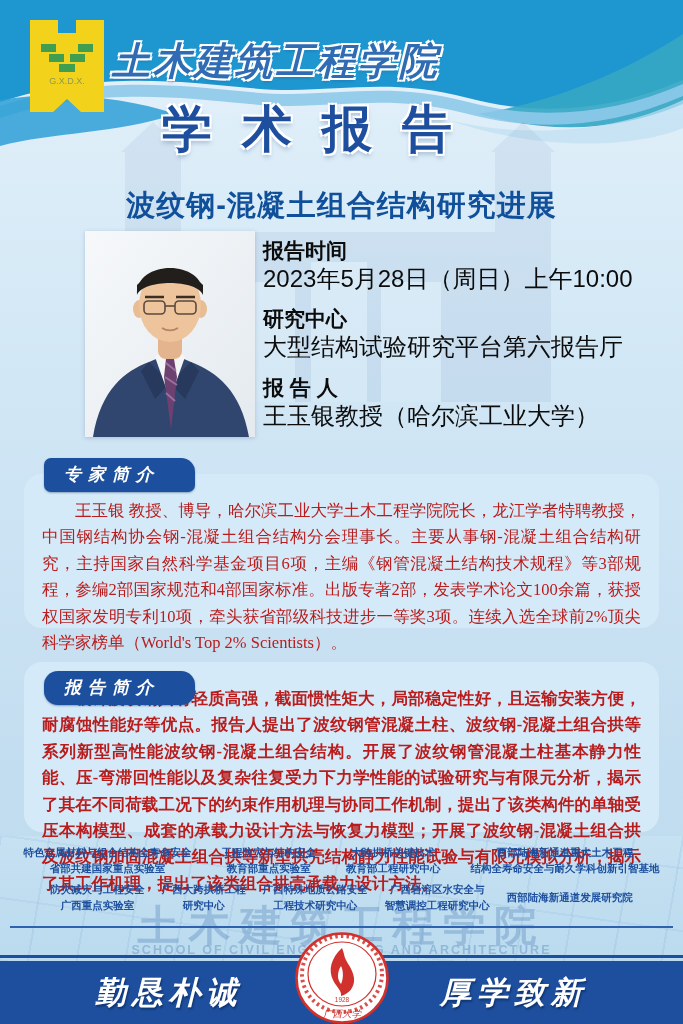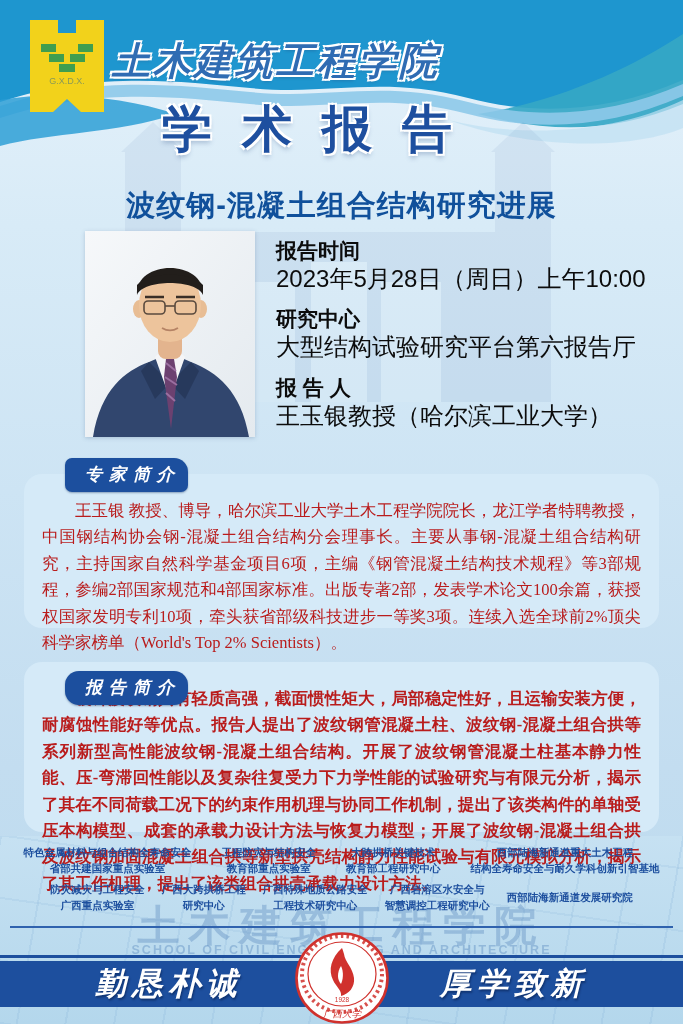--- a/index.html
+++ b/index.html
@@ -23,31 +23,31 @@
     text-shadow:-2px -2px 0 #fff,2px -2px 0 #fff,-2px 2px 0 #fff,2px 2px 0 #fff,0 4px 5px rgba(60,90,140,.4);
     white-space:nowrap;
   }
   .gate-watermark{position:absolute;top:92px;left:85px;z-index:1;opacity:.08;}
   
   .lecture-title{
     position:absolute;top:174px;left:0;width:683px;text-align:center;z-index:2;
     font-size:29px;font-weight:bold;color:#10509b;letter-spacing:1px;white-space:nowrap;margin-top:12px;
   }
   
-  .speaker-row{position:absolute;top:231px;left:85px;width:570px;display:flex;gap:21px;z-index:2;}
+  .speaker-row{position:absolute;top:231px;left:85px;width:570px;display:flex;gap:8px;z-index:2;}
   .speaker-photo{width:170px;height:206px;flex:0 0 auto;box-shadow:0 1px 4px rgba(50,80,120,.25);}
   .speaker-info{display:flex;flex-direction:column;padding-top:8px;color:#0c0c0c;}
   .info-label{font-size:21px;font-weight:bold;line-height:1.15;}
   .info-value{font-size:24px;line-height:1.3;margin-top:0;margin-bottom:13px;white-space:nowrap;}
   
   .badge{
     position:absolute;left:44px;z-index:4;background:#1c4f9e;color:#fff;
-    border-radius:7px 14px 7px 7px;padding:5px 7px 6px 20px;
+    border-radius:7px 14px 7px 7px;padding:5px 35px 6px 20px;
     font-size:17px;font-weight:bold;font-style:italic;letter-spacing:7px;
-    font-family:"Liberation Serif",serif;box-shadow:0 1px 2px rgba(20,50,100,.4);margin-left:21px;
+    font-family:"Liberation Serif",serif;box-shadow:0 1px 2px rgba(20,50,100,.4);
   }
   .badge-expert{top:458px;}
   .badge-report{top:671px;border-radius:14px;}
   .section-box{
     position:absolute;left:24px;width:635px;background:#d5eaf8;border-radius:18px;z-index:2;
     box-sizing:border-box;padding:24px 18px 0 18px;
   }
   .box-expert{top:474px;height:154px;}
   .box-report{top:662px;height:170px;font-weight:bold;}
   .section-text{
@@ -72,21 +72,21 @@
   .wm-cn{
     position:absolute;top:898px;left:0;width:683px;text-align:center;z-index:1;
     font-size:42px;font-weight:bold;letter-spacing:9px;color:rgba(70,120,180,.32);white-space:nowrap;
   }
   .wm-en{
     position:absolute;top:943px;left:0;width:683px;text-align:center;z-index:1;
     font-size:12.5px;font-weight:bold;letter-spacing:2px;color:rgba(70,120,180,.35);white-space:nowrap;
   }
   .banner-topline{position:absolute;top:955px;left:0;width:683px;height:3px;background:#1d4f9e;z-index:2;}
   .banner{
-    position:absolute;top:961px;left:0;width:683px;height:46px;background:#1d4f9e;z-index:3;
+    position:absolute;top:961px;left:0;width:683px;height:63px;background:#1d4f9e;z-index:3;
     display:flex;align-items:center;justify-content:space-between;padding:0 95px;box-sizing:border-box;
   }
   .motto{font-size:31px;font-weight:bold;font-style:italic;color:#fff;letter-spacing:6px;
          text-shadow:1px 2px 2px rgba(0,20,60,.45);white-space:nowrap;}
   .seal{position:absolute;top:932px;left:50%;transform:translateX(-50%);width:94px;height:92px;z-index:5;}
 </style>
 </head>
 <body>
 
 <div class="poster">

